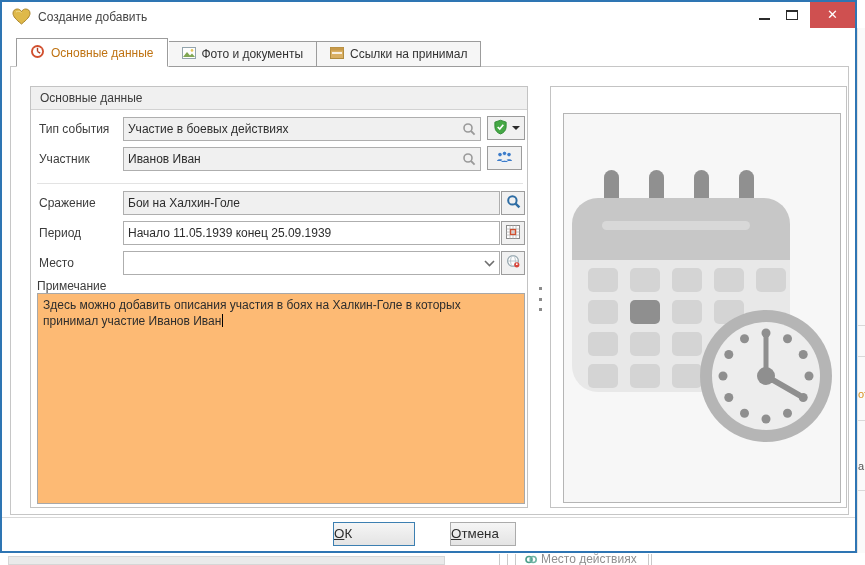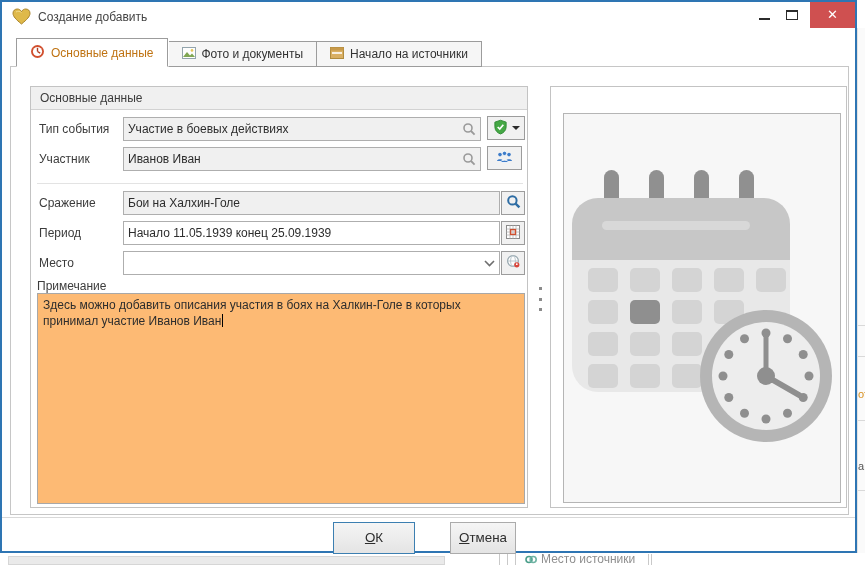--- a/index.html
+++ b/index.html
@@ -58,42 +58,42 @@
   
   .splitter { position:absolute; left:534px; top:285px; width:8px; height:24px; display:flex; flex-direction:column; align-items:center; justify-content:space-between; z-index:3; }
   .splitter i { width:3px; height:3px; background:#8b8b8b; display:block; }
 
   
   .photo-area { position:absolute; left:12px; top:26px; width:278px; height:390px; background:#f7f7f7; border:1px solid #b5b5b5; overflow:hidden; }
   .photo-area svg { position:absolute; left:2px; top:50px; }
 
   
   .footer-sep { position:absolute; left:0; top:515px; width:853px; height:1px; background:#d8d8d8; }
-  .btn { position:absolute; top:520px; height:32px; background:linear-gradient(#f5f5f5,#e4e4e4); border:1px solid #ababab; text-align:center; line-height:22px; color:#2d2d2d; }
+  .btn { position:absolute; top:520px; height:24px; background:linear-gradient(#f5f5f5,#e4e4e4); border:1px solid #ababab; text-align:left; line-height:22px; color:#2d2d2d; }
   .btn-ok { left:331px; width:82px; border:1px solid #3c7fb1; }
   .btn-cancel { left:448px; width:66px; }
   .akey { text-decoration:underline; }
 </style>
 </head>
 <body>
 
 <div class="stage">
 
   <div class="bg-bottom">
     <div class="bg-bar"></div>
     <div class="bg-vline" style="left:499px"></div>
     <div class="bg-vline" style="left:507px"></div>
     <div class="bg-vline" style="left:515px"></div>
     <span class="bg-res-icon">
       <svg width="12" height="11" viewBox="0 0 12 11">
           <circle cx="4" cy="5.5" r="3" fill="none" stroke="#4a9e8a" stroke-width="1.6"></circle>
           <circle cx="8.2" cy="5.5" r="3" fill="none" stroke="#6fb3a3" stroke-width="1.6"></circle>
         </svg>
     </span>
-    <span class="bg-res-text">Место источники</span>
+    <span class="bg-res-text">Место действиях</span>
     <div class="bg-vline" style="left:648px"></div>
     <div class="bg-vline" style="left:651px"></div>
   </div>
   <div class="bg-right">
     <div class="hline" style="top:297px"></div>
     <div class="hline" style="top:328px"></div>
     <div class="frag" style="top:360px;color:#d8901f;font-size:11px">от</div>
     <div class="hline" style="top:392px"></div>
     <div class="frag" style="top:432px;color:#555;font-size:11px">а</div>
     <div class="hline" style="top:462px"></div>
@@ -138,21 +138,21 @@
         <span>Фото и документы</span>
       </div>
       <div class="tab">
         <span>
           <svg width="14" height="12" viewBox="0 0 14 12">
               <rect x="0.5" y="0.5" width="13" height="11" fill="#d9af63" stroke="#b08b3e"></rect>
               <rect x="0.5" y="0.5" width="13" height="3" fill="#c89a4a"></rect>
               <rect x="2" y="5.2" width="10" height="1.6" fill="#fff"></rect>
             </svg>
         </span>
-        <span>Начало на источники</span>
+        <span>Ссылки на принимал</span>
       </div>
     </div>
 
     <div class="group group-main">
       <div class="group-header">Основные данные</div>
 
       <div class="flabel" style="top:30px">Тип события</div>
       <div class="field readonly" style="left:92px; top:30px; width:358px;">
         <span class="val">Участие в боевых действиях</span>
         <span class="in-icon">

